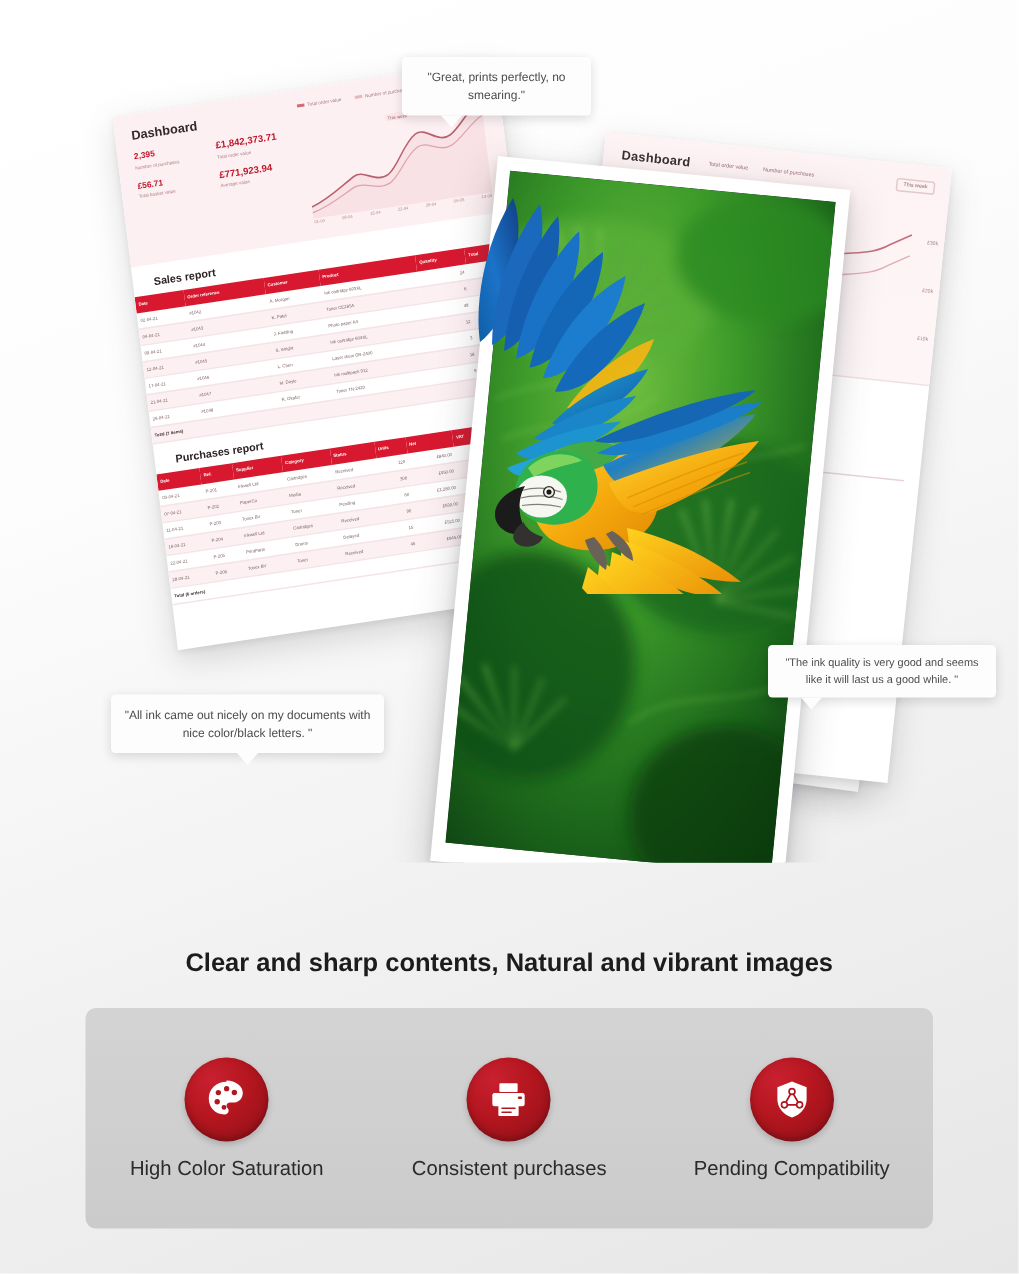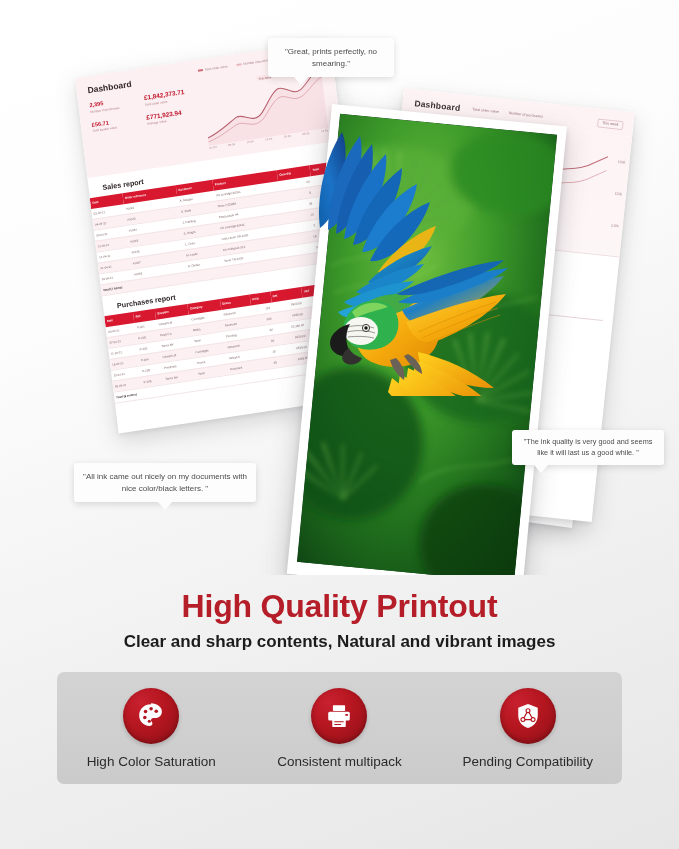--- a/index.html
+++ b/index.html
@@ -290,21 +290,21 @@
     font-size: 17px;
     font-weight: 700;
     color: #1c1c1c;
   }
 
   
   #feature-bar {
     position: absolute;
     left: 57px; top: 672px;
     width: 565px;
-    height: 112px;
+    height: 147px;
     background: linear-gradient(180deg,#d3d3d3 0%, #cfcfcf 55%, #cbcbcb 100%);
     border-radius: 7px;
     display: flex;
     align-items: center;
   }
   .feature {
     flex: 1;
     display: flex;
     flex-direction: column;
     align-items: center;
@@ -753,21 +753,20 @@
         <path d="M150,262 C156,268 160,276 158,284 C152,280 146,272 144,264 Z"></path>
         <path d="M162,258 C170,262 176,270 176,278 C168,274 162,266 158,260 Z"></path>
       </g>
     </svg>
 
     <div class="bubble" id="bubble-top">"Great, prints perfectly, no smearing."</div>
     <div class="bubble" id="bubble-left">"All ink came out nicely on my documents with nice color/black letters. "</div>
     <div class="bubble" id="bubble-right">"The ink quality is very good and seems like it will last us a good while. "</div>
   </div>
 
-  <div id="headline">High Quality Printout</div>
   <div id="subhead">Clear and sharp contents, Natural and vibrant images</div>
 
   <div id="feature-bar">
 
     <div class="feature">
       <div class="feature-circle">
         <svg width="30" height="30" viewBox="0 0 32 32" aria-hidden="true">
           <path d="M16 3.4C8.9 3.4 3.4 8.5 3.4 15.3c0 6.4 4.6 11.3 11 11.3 1.9 0 3.1-1.1 3.1-2.6 0-.8-.3-1.3-.8-1.9-.5-.6-.7-1-.7-1.6 0-1.3 1.1-2.3 2.5-2.3h2.1c4 0 7-2.8 7-7 0-4.8-5.1-8.8-11.6-8.8z" fill="#ffffff"></path>
           <circle cx="10.2" cy="11.1" r="1.9" fill="#b4161f"></circle>
           <circle cx="16.1" cy="8.3" r="1.9" fill="#b4161f"></circle>
@@ -785,21 +784,21 @@
           <rect x="9.5" y="4.5" width="13" height="6.2" rx="0.8" fill="#ffffff"></rect>
           <rect x="4.5" y="11.4" width="23" height="9.4" rx="1.6" fill="#ffffff"></rect>
           <rect x="22.6" y="13.8" width="3.1" height="1.9" rx="0.9" fill="#b4161f"></rect>
           <rect x="8.8" y="19.6" width="14.4" height="8.2" rx="0.8" fill="#ffffff"></rect>
           <g stroke="#b4161f" stroke-width="1.1" stroke-linecap="round">
             <path d="M11.4 22.2h9.2"></path>
             <path d="M11.4 25.0h6.4"></path>
           </g>
         </svg>
       </div>
-      <div class="feature-label">Consistent multipack</div>
+      <div class="feature-label">Consistent purchases</div>
     </div>
 
     <div class="feature">
       <div class="feature-circle">
         <svg width="30" height="30" viewBox="0 0 32 32" aria-hidden="true">
           <path d="M16 3.2 5.6 7.3v8.3c0 6.2 4.3 11.2 10.4 13.2 6.1-2 10.4-7 10.4-13.2V7.3L16 3.2z" fill="#ffffff"></path>
           <g stroke="#b4161f" stroke-width="1.25" fill="none" stroke-linecap="round">
             <path d="M16 10.3 10.6 19.8h10.8z"></path>
           </g>
           <circle cx="16" cy="10.3" r="2.1" fill="#ffffff" stroke="#b4161f" stroke-width="1.2"></circle>

